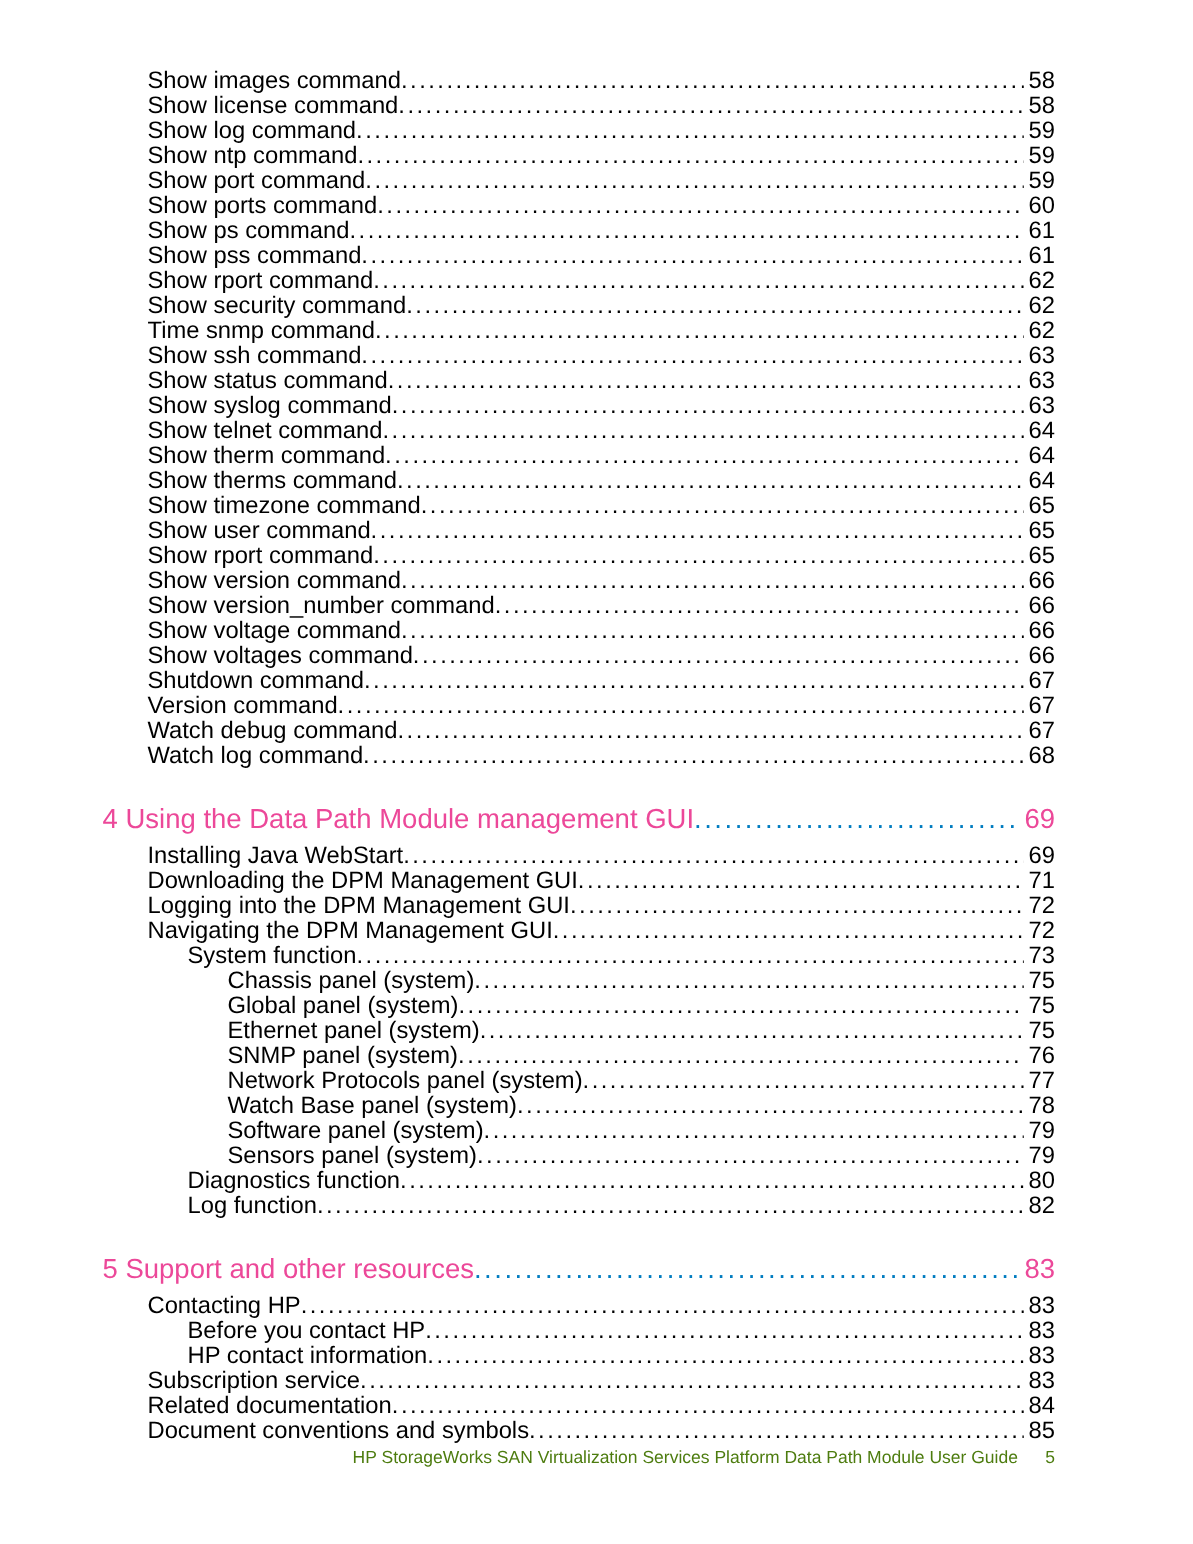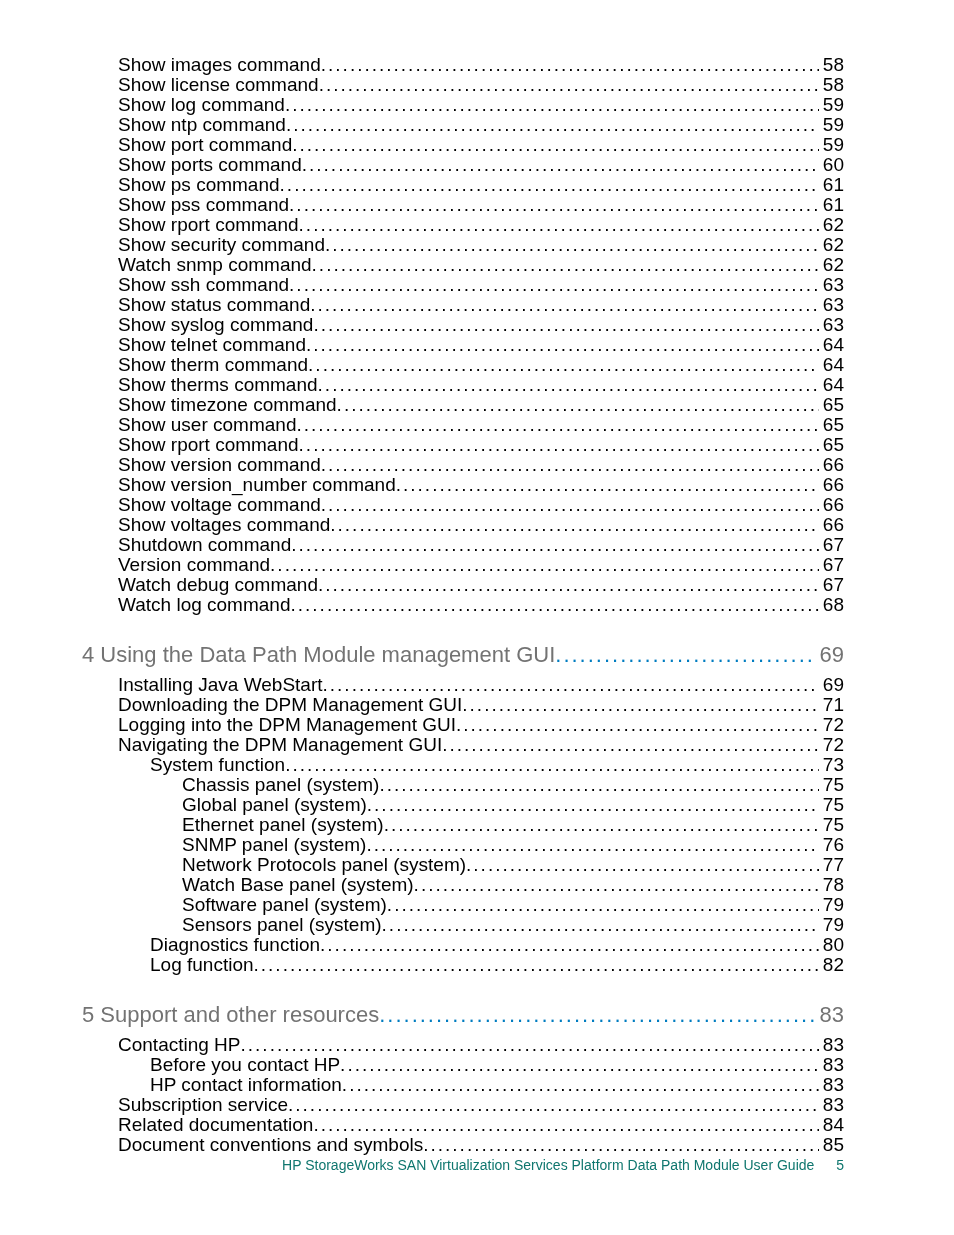--- a/index.html
+++ b/index.html
@@ -34,36 +34,36 @@
     color: #000;
   }
   .toc-line .dots::after {
     content: "..................................................................................................................................................................................................................";
   }
   .toc-line .pnum {
     flex: 0 0 auto;
     padding-left: 4px;
   }
   .chapter {
-    color: #737373;
+    color: #ec4899;
     font-size: 22px;
     line-height: 28px;
     margin-top: 26px;
     margin-bottom: 6px;
   }
   .chapter .dots { color: #007cc0; }
   .indent-0 { padding-left: 36px; }
   .indent-1 { padding-left: 68px; }
   .indent-2 { padding-left: 100px; }
   .footer {
     position: absolute;
     bottom: 62px;
     right: 110px;
     font-size: 14px;
-    color: #0f766e;
+    color: #4d7c0f;
   }
   .footer .pg {
     margin-left: 18px;
   }
 </style>
 </head>
 <body>
 
 <div class="page">
   <div id="toc-root">
@@ -111,21 +111,21 @@
         <span class="label">Show rport command </span>
         <span class="dots"></span>
         <span class="pnum"> 62</span>
       </div>
       <div class="toc-line indent-0">
         <span class="label">Show security command </span>
         <span class="dots"></span>
         <span class="pnum"> 62</span>
       </div>
       <div class="toc-line indent-0">
-        <span class="label">Watch snmp command </span>
+        <span class="label">Time snmp command </span>
         <span class="dots"></span>
         <span class="pnum"> 62</span>
       </div>
       <div class="toc-line indent-0">
         <span class="label">Show ssh command </span>
         <span class="dots"></span>
         <span class="pnum"> 63</span>
       </div>
       <div class="toc-line indent-0">
         <span class="label">Show status command </span>

